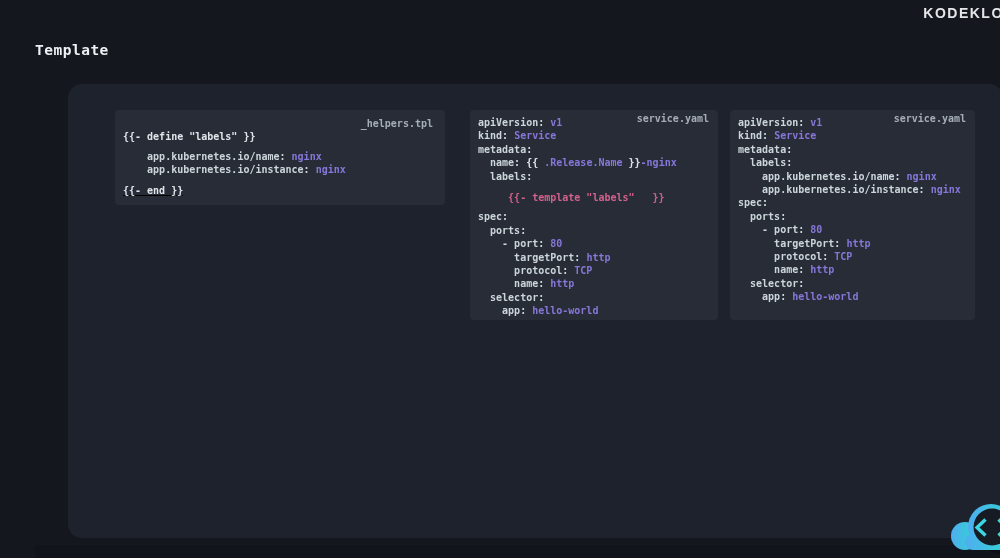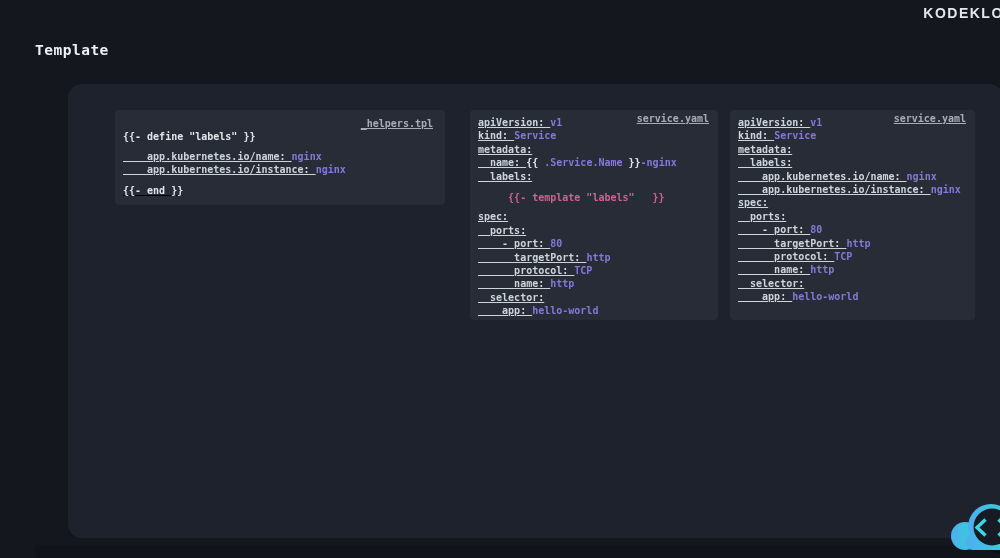--- a/index.html
+++ b/index.html
@@ -37,30 +37,30 @@
 
   .code-panel{
     position:absolute;background:var(--panel);border-radius:4px;
     box-sizing:border-box;padding:6px 8px;overflow:hidden;
     font-size:10px;line-height:13.4px;font-weight:700;
   }
   .panel-helpers{left:47px;top:26px;width:330px;height:95px;padding-top:7px;}
   .panel-svc1{left:402px;top:26px;width:248px;height:210px;}
   .panel-svc2{left:662px;top:26px;width:245px;height:210px;}
 
-  .filename{color:var(--filename);font-weight:700;text-decoration:underline;}
+  .filename{color:var(--filename);font-weight:700;}
   .filename.own-row{text-align:right;padding-right:4px;}
   .filename.floating{position:absolute;top:2px;right:9px;}
 
   .code-line{white-space:pre;}
   .gap-sm{margin-top:6px;}
   .gap-md{margin-top:7px;text-decoration:underline;}
   .tpl-gap{margin-top:8px;margin-bottom:6px;}
 
-  .c-k{color:var(--key);text-decoration:underline;}
+  .c-k{color:var(--key);}
   .c-v{color:var(--purple);text-align:center;}
   .c-w{color:var(--plain);}
   .c-p{color:var(--pink);}
 
   .cloud-icon{position:absolute;left:910px;top:496px;width:86px;height:60px;}
 </style>
 </head>
 <body>
 
 <div class="stage">
@@ -80,21 +80,21 @@
           <div class="code-line gap-md"><span class="c-w">{{- end }}</span></div>
         </div>
     </section>
 
     <section class="code-panel panel-svc1">
       <div class="filename floating">service.yaml</div>
       <div class="code-lines">
           <div class="code-line"><span class="c-k">apiVersion: </span><span class="c-v">v1</span></div>
           <div class="code-line"><span class="c-k">kind: </span><span class="c-v">Service</span></div>
           <div class="code-line"><span class="c-k">metadata:</span></div>
-          <div class="code-line"><span class="c-k">  name: </span><span class="c-w">{{ </span><span class="c-v">.Service.Name</span><span class="c-w"> }}</span><span class="c-v">-nginx</span></div>
+          <div class="code-line"><span class="c-k">  name: </span><span class="c-w">{{ </span><span class="c-v">.Release.Name</span><span class="c-w"> }}</span><span class="c-v">-nginx</span></div>
           <div class="code-line"><span class="c-k">  labels:</span></div>
           <div class="code-line tpl-gap"><span class="c-p">     {{- template "labels"   }}</span></div>
           <div class="code-line"><span class="c-k">spec:</span></div>
           <div class="code-line"><span class="c-k">  ports:</span></div>
           <div class="code-line"><span class="c-k">    - port: </span><span class="c-v">80</span></div>
           <div class="code-line"><span class="c-k">      targetPort: </span><span class="c-v">http</span></div>
           <div class="code-line"><span class="c-k">      protocol: </span><span class="c-v">TCP</span></div>
           <div class="code-line"><span class="c-k">      name: </span><span class="c-v">http</span></div>
           <div class="code-line"><span class="c-k">  selector:</span></div>
           <div class="code-line"><span class="c-k">    app: </span><span class="c-v">hello-world</span></div>

